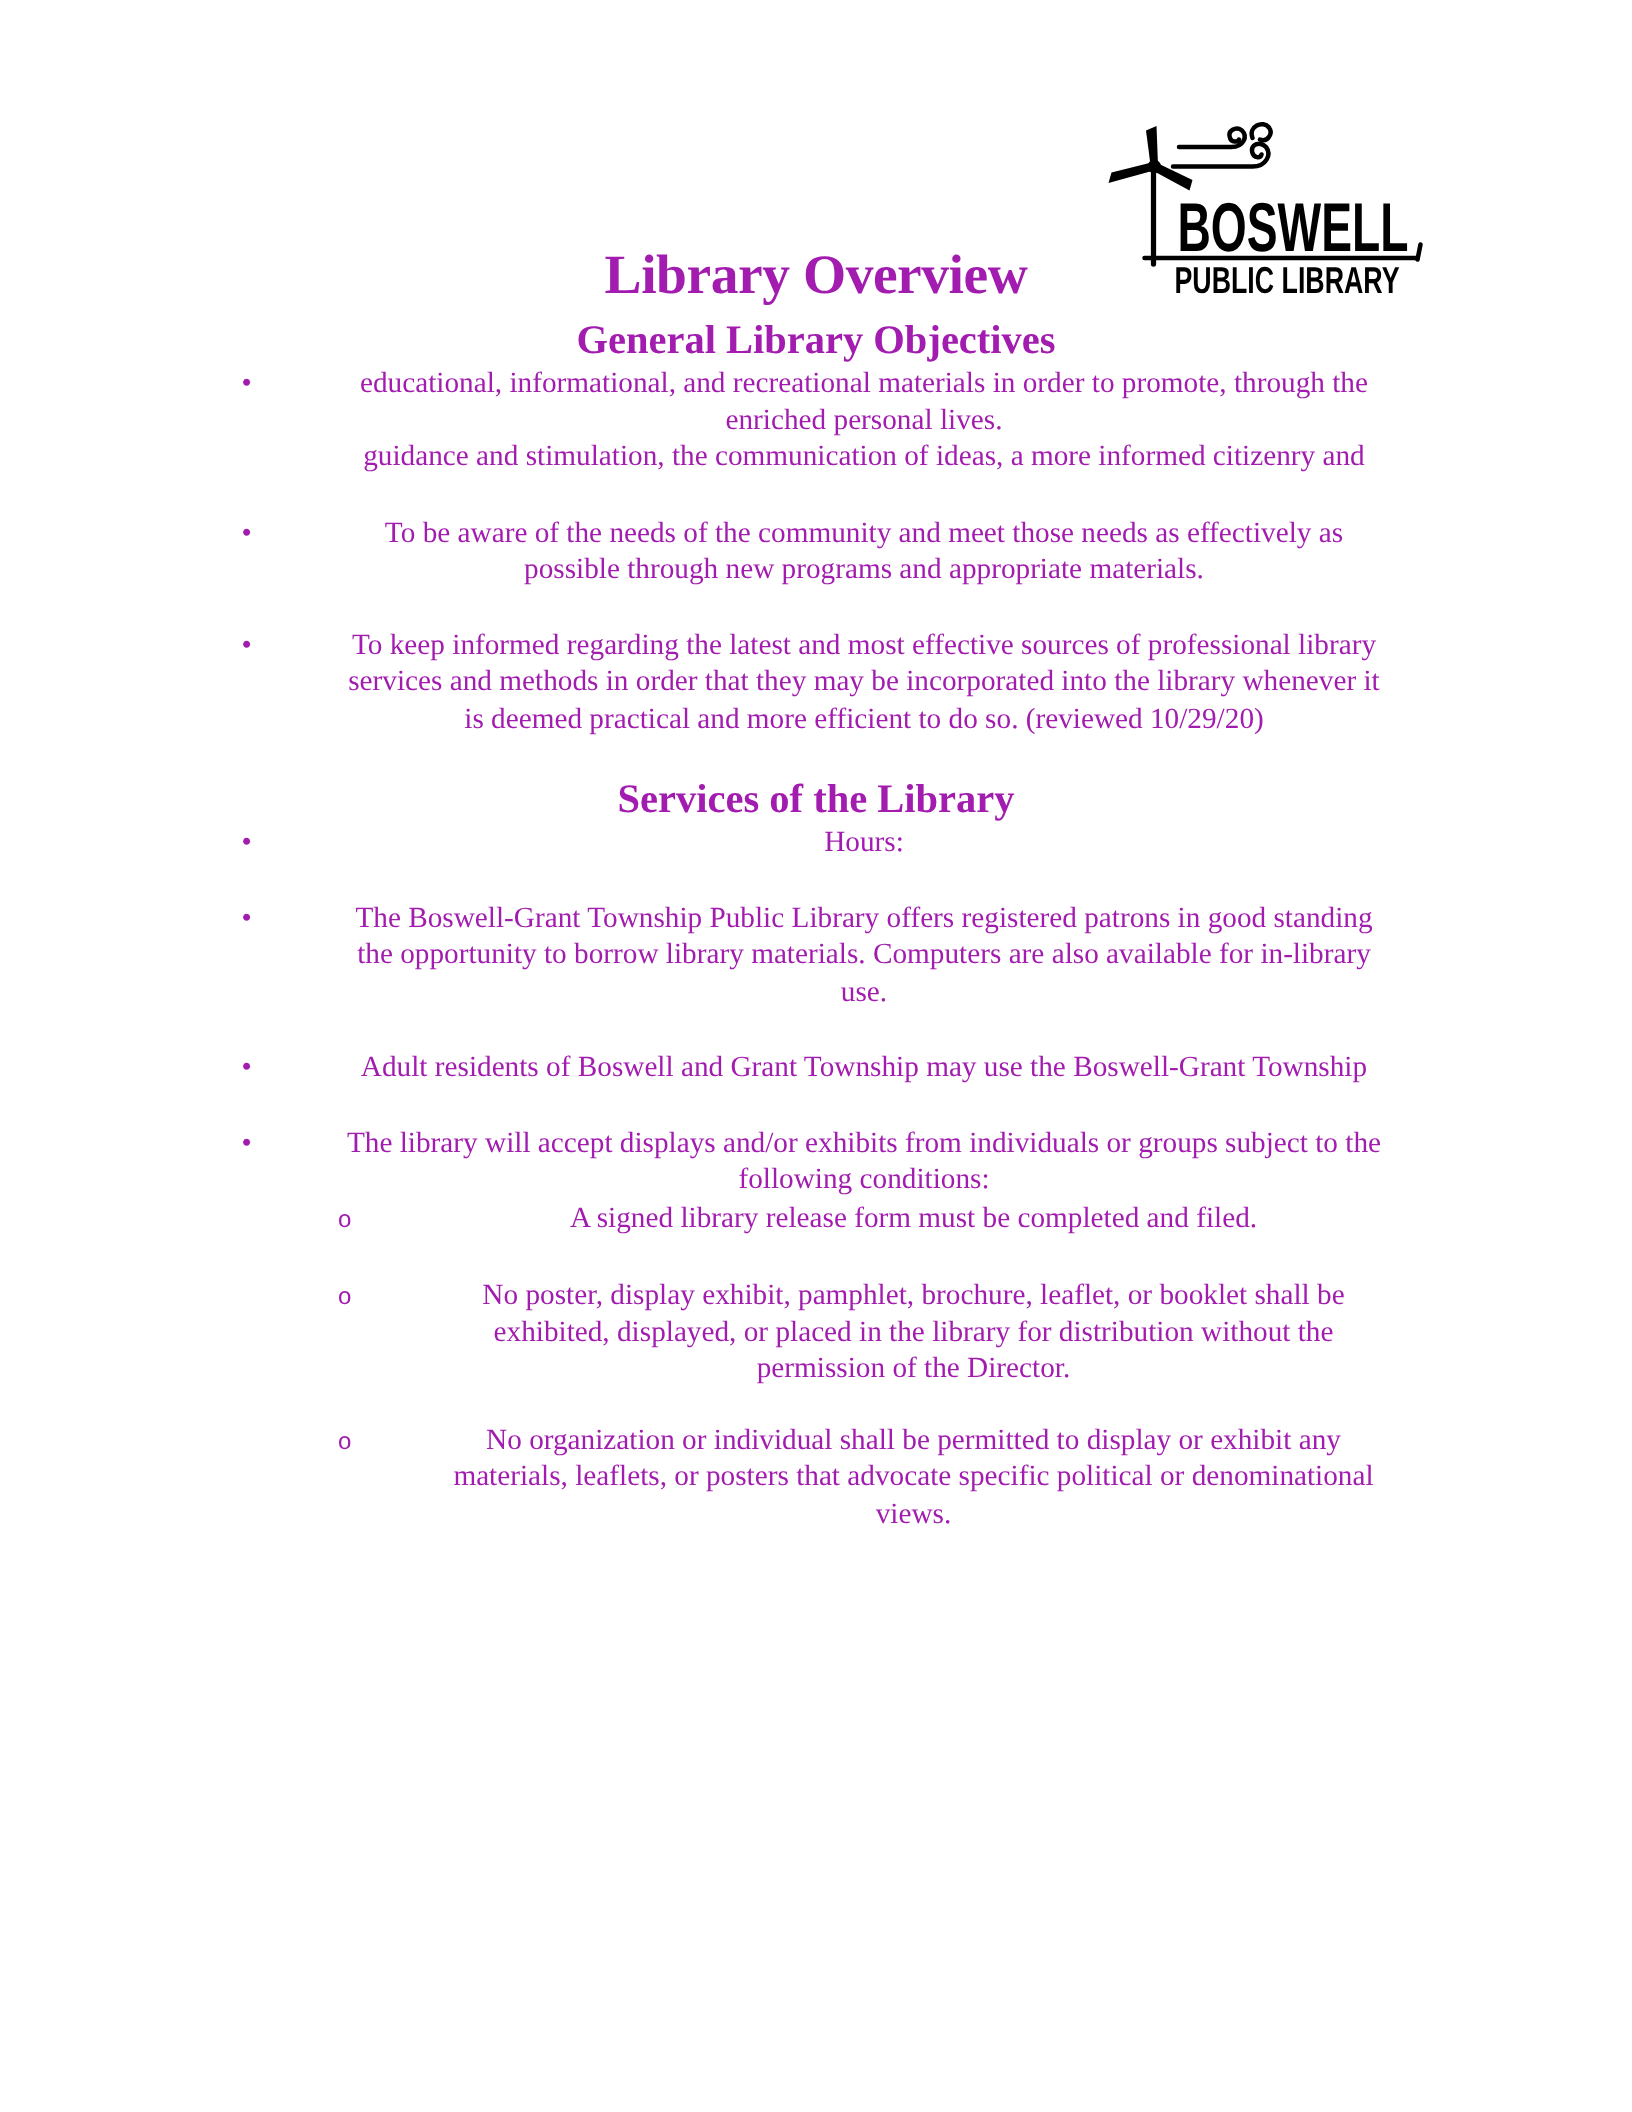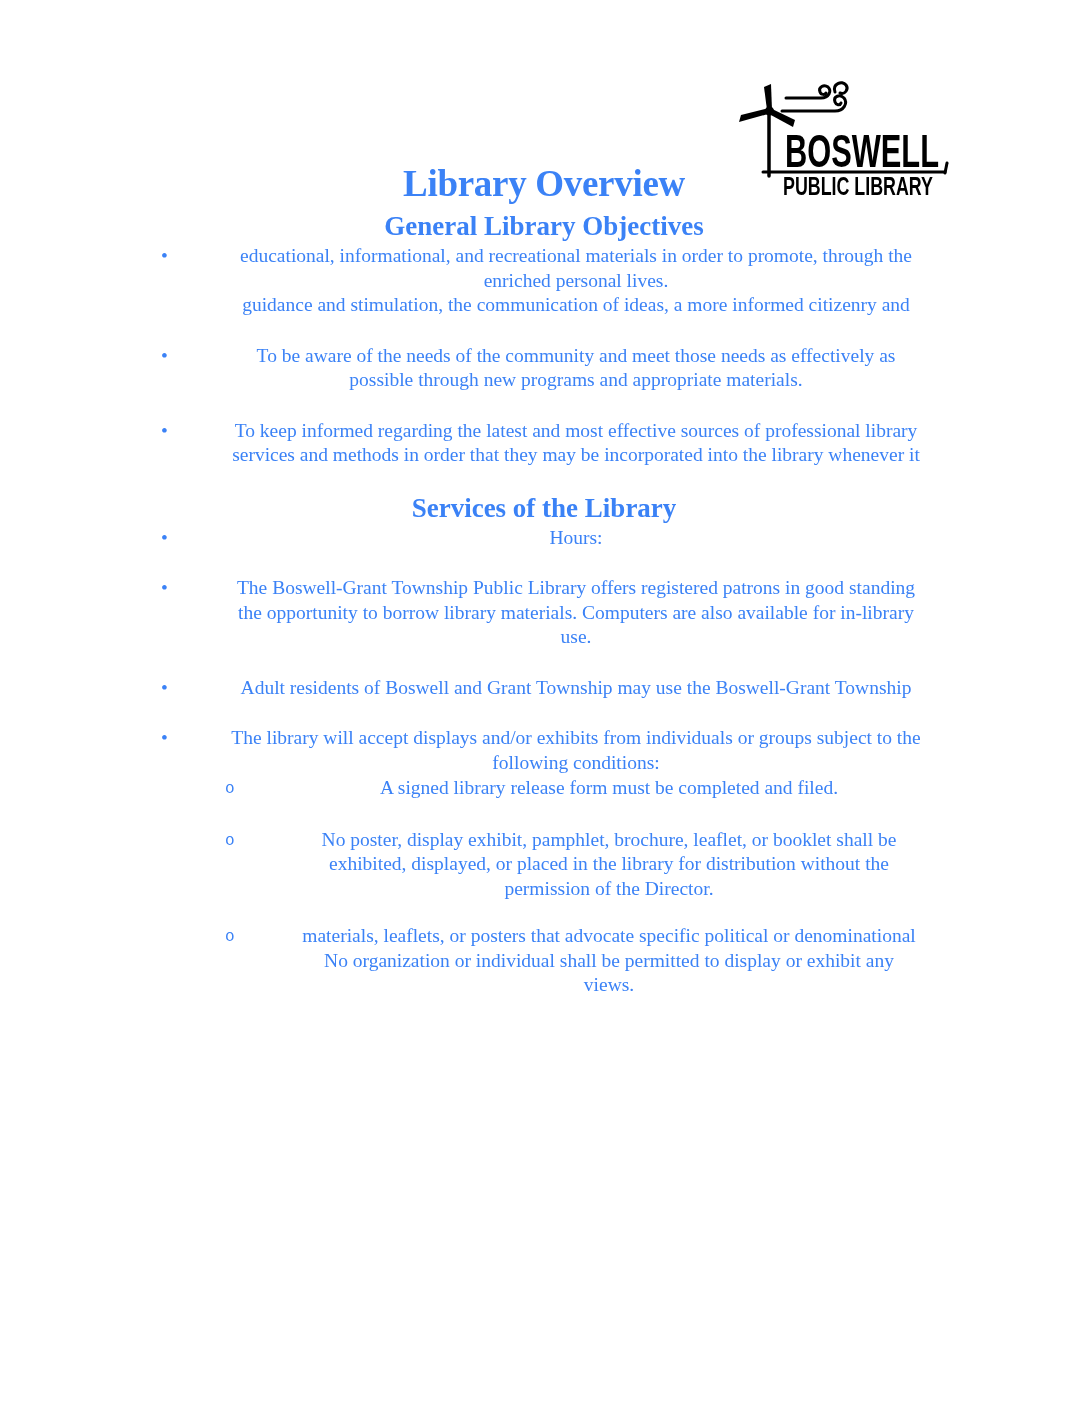--- a/index.html
+++ b/index.html
@@ -1,21 +1,21 @@
 <!DOCTYPE html>
 <html><head>
 <meta charset="utf-8">
 <style>
   html, body { margin: 0; padding: 0; background: #ffffff; }
   .page {
     position: relative;
     width: 1088px;
     height: 1408px;
     background: #ffffff;
-    color: #3b82f6;
+    color: #a21caf;
     font-family: "Liberation Serif", "DejaVu Serif", serif;
     overflow: hidden;
   }
   .content { padding: 0 128px; text-align: center; }
 
   h1.doc-title {
     margin: 0;
     padding-top: 163px;
     font-size: 37px;
     line-height: 42px;
@@ -144,20 +144,21 @@
         <div>
           <div class="ln">To be aware of the needs of the community and meet those needs as effectively as</div>
           <div class="ln">possible through new programs and appropriate materials.</div>
         </div>
       </li>
       <li>
         <span class="m1">•</span>
         <div>
           <div class="ln">To keep informed regarding the latest and most effective sources of professional library</div>
           <div class="ln">services and methods in order that they may be incorporated into the library whenever it</div>
+          <div class="ln">is deemed practical and more efficient to do so. (reviewed 10/29/20)</div>
         </div>
       </li>
     </ul>
 
     <h2 class="sec-heading services-heading">Services of the Library</h2>
 
     <ul class="blist services-list">
 
       <li class="hours-item">
         <span class="m1">•</span>
@@ -197,22 +198,22 @@
             <span class="m2">o</span>
             <div>
               <div class="ln">No poster, display exhibit, pamphlet, brochure, leaflet, or booklet shall be</div>
               <div class="ln">exhibited, displayed, or placed in the library for distribution without the</div>
               <div class="ln">permission of the Director.</div>
             </div>
           </li>
           <li class="cond-2">
             <span class="m2">o</span>
             <div>
+              <div class="ln">No organization or individual shall be permitted to display or exhibit any</div>
               <div class="ln">materials, leaflets, or posters that advocate specific political or denominational</div>
-              <div class="ln">No organization or individual shall be permitted to display or exhibit any</div>
               <div class="ln">views.</div>
             </div>
           </li>
         </ul>
       </li>
 
     </ul>
   </div>
 </div>
 

